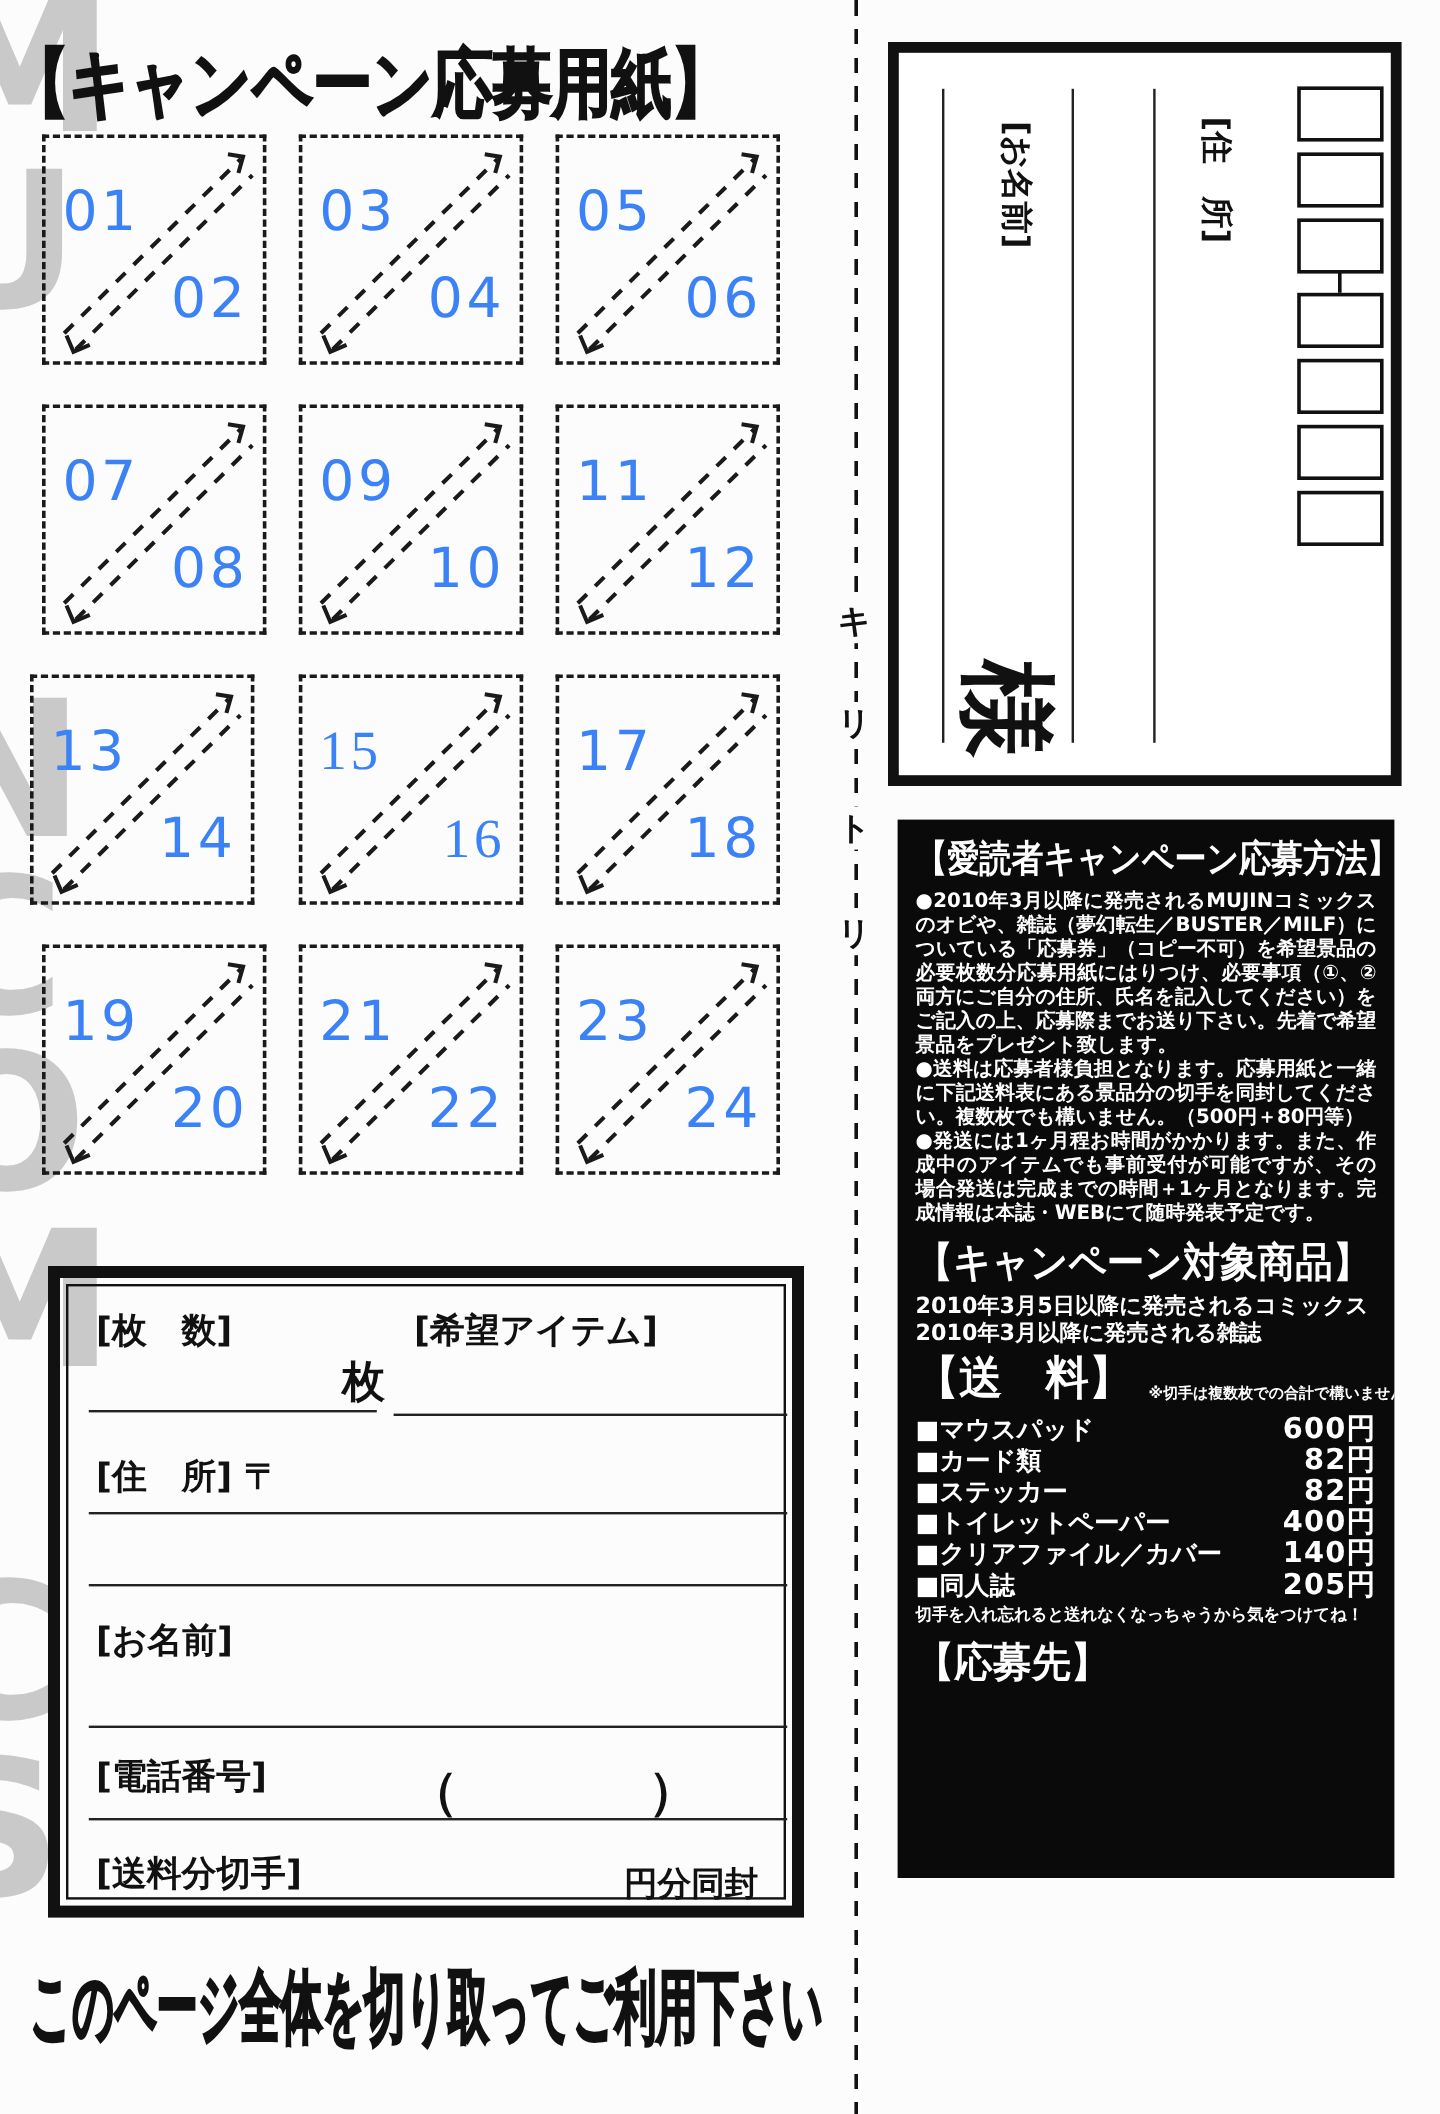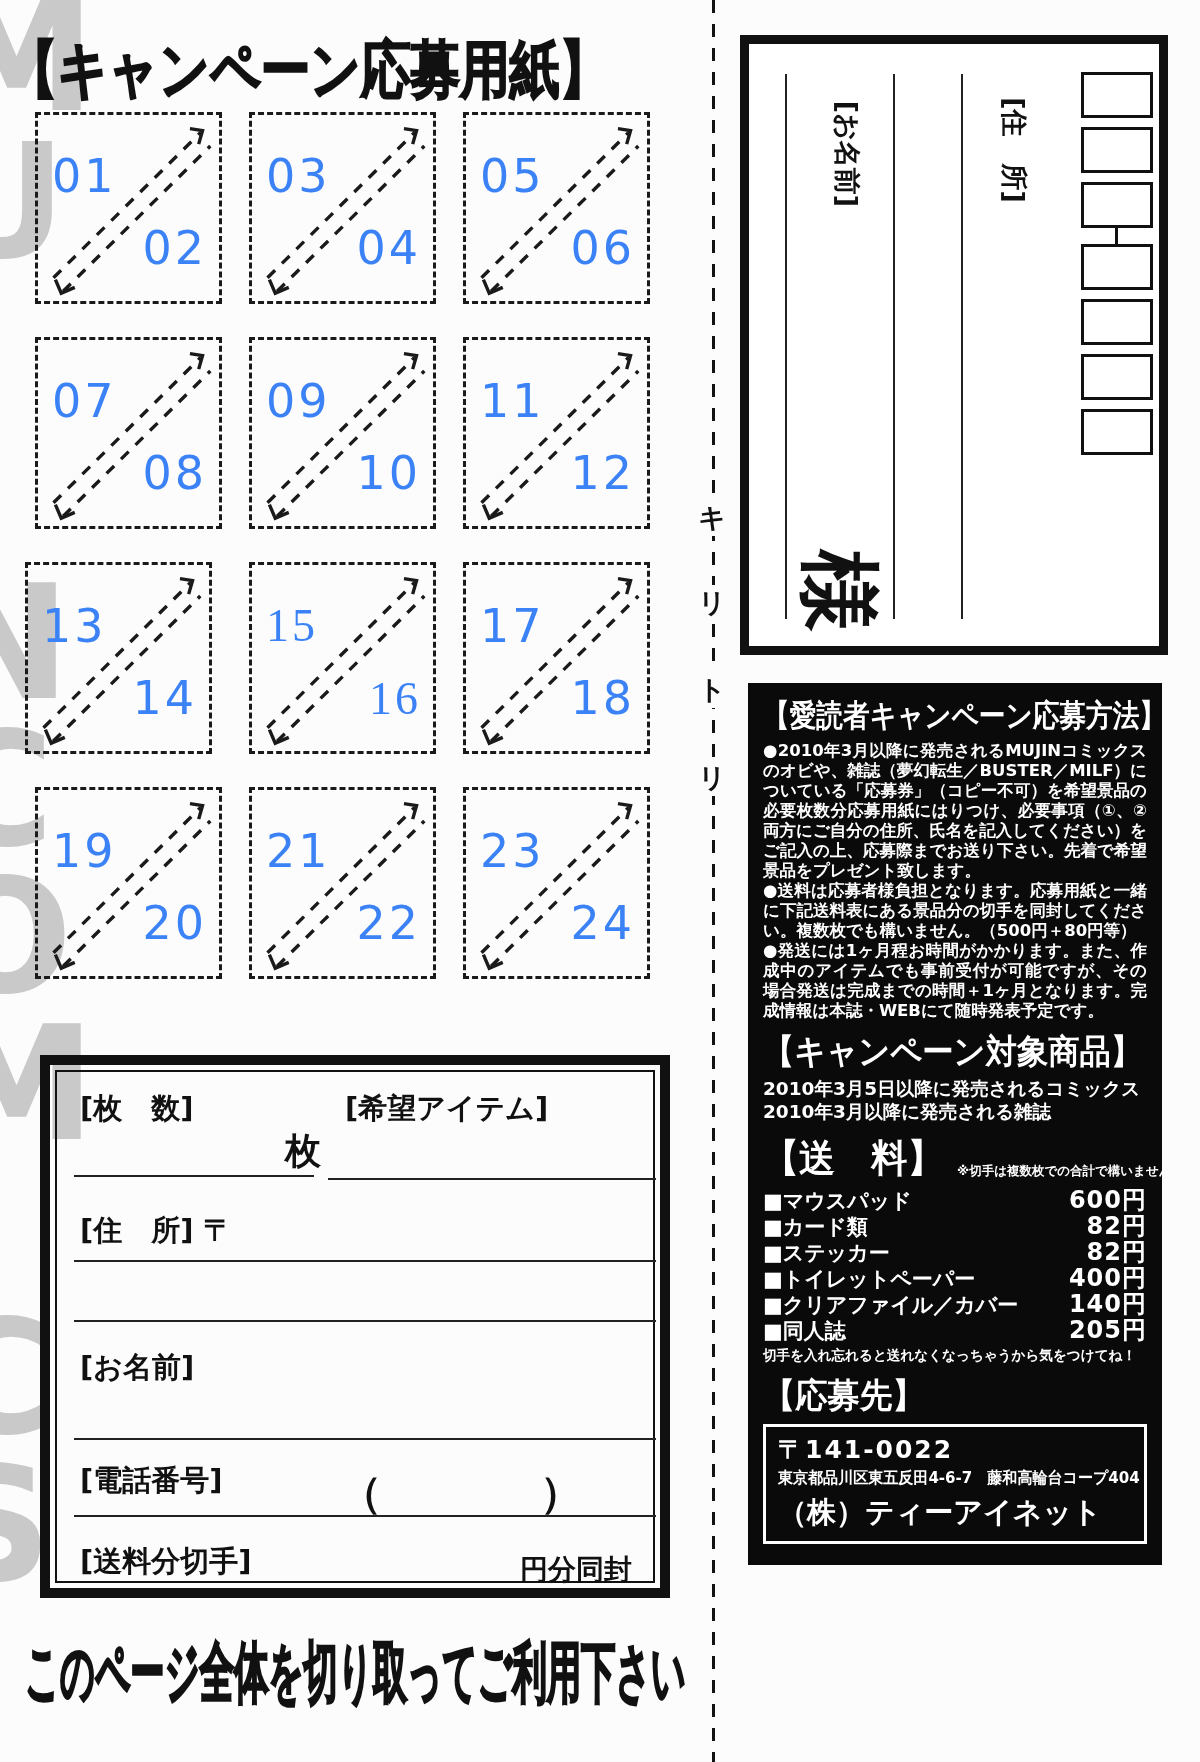--- a/index.html
+++ b/index.html
@@ -38,21 +38,21 @@
   .honorific{position:absolute;font-size:82px;font-weight:bold;}
   
   .panel{position:absolute;left:748px;top:683px;width:414px;height:882px;background:#0a0a0a;
          color:#fff;z-index:2;box-sizing:border-box;padding:10px 15px;overflow:hidden;}
   .panel .hdr{font-weight:bold;white-space:nowrap;transform-origin:left center;}
   .hdr-howto{font-size:31px;transform:scaleX(0.86);margin:2px 0 4px 0;}
   .howto-text{font-size:16.5px;font-weight:bold;line-height:20px;text-align:justify;}
   .howto-text p{margin:0;}
   .hdr-target{font-size:34px;transform:scaleX(0.92);margin:8px 0 2px 0;}
   .target-line{font-size:18.5px;font-weight:bold;line-height:23px;}
-  .ship-hdr-row{display:flex;align-items:flex-end;margin:10px 0 4px 0;}
+  .ship-hdr-row{display:flex;align-items:flex-end;margin:0 0 4px 0;}
   .hdr-ship{font-size:38px;transform:scaleX(0.95);}
   .ship-note{font-size:12.5px;font-weight:bold;margin-left:4px;padding-bottom:4px;white-space:nowrap;}
   .ship-row{display:flex;justify-content:space-between;align-items:baseline;
             font-weight:bold;line-height:25px;}
   .ship-row .nm{font-size:21px;white-space:nowrap;}
   .ship-row .pr{font-size:24px;letter-spacing:1px;white-space:nowrap;}
   .ship-warning{font-size:14px;font-weight:bold;margin-top:3px;white-space:nowrap;
                 transform:scaleX(0.97);transform-origin:left center;}
   .hdr-dest{font-size:34px;transform:scaleX(0.95);margin:8px 0 5px 0;}
   .dest-box{border:3px solid #fff;padding:6px 12px 8px 12px;}
@@ -285,26 +285,20 @@
           <span class="pr">140円</span>
         </div>
         <div class="ship-row">
           <span class="nm">■同人誌</span>
           <span class="pr">205円</span>
         </div>
       </div>
     <div class="ship-warning">切手を入れ忘れると送れなくなっちゃうから気をつけてね！</div>
 
     <div class="hdr hdr-dest">【応募先】</div>
-    <div class="dest-box">
-      <div class="dest-postal">〒141-0022</div>
-      <div class="dest-addr">東京都品川区東五反田4-6-7　藤和高輪台コープ404</div>
-      <div class="dest-company">（株）ティーアイネット</div>
-
-    </div>
   </div>
 
   <div class="form-box">
     <div class="form-inner"></div>
     <div class="fld" style="left:30px;top:24px;">[枚　数]</div>
     <div class="fld" style="left:295px;top:24px;">[希望アイテム]</div>
     <div class="unit" style="left:235px;top:62px;">枚</div>
     <div class="uline" style="left:24px;top:110px;width:240px;"></div>
     <div class="uline" style="left:278px;top:113px;width:328px;"></div>
     <div class="fld" style="left:30px;top:146px;">[住　所] 〒</div>

